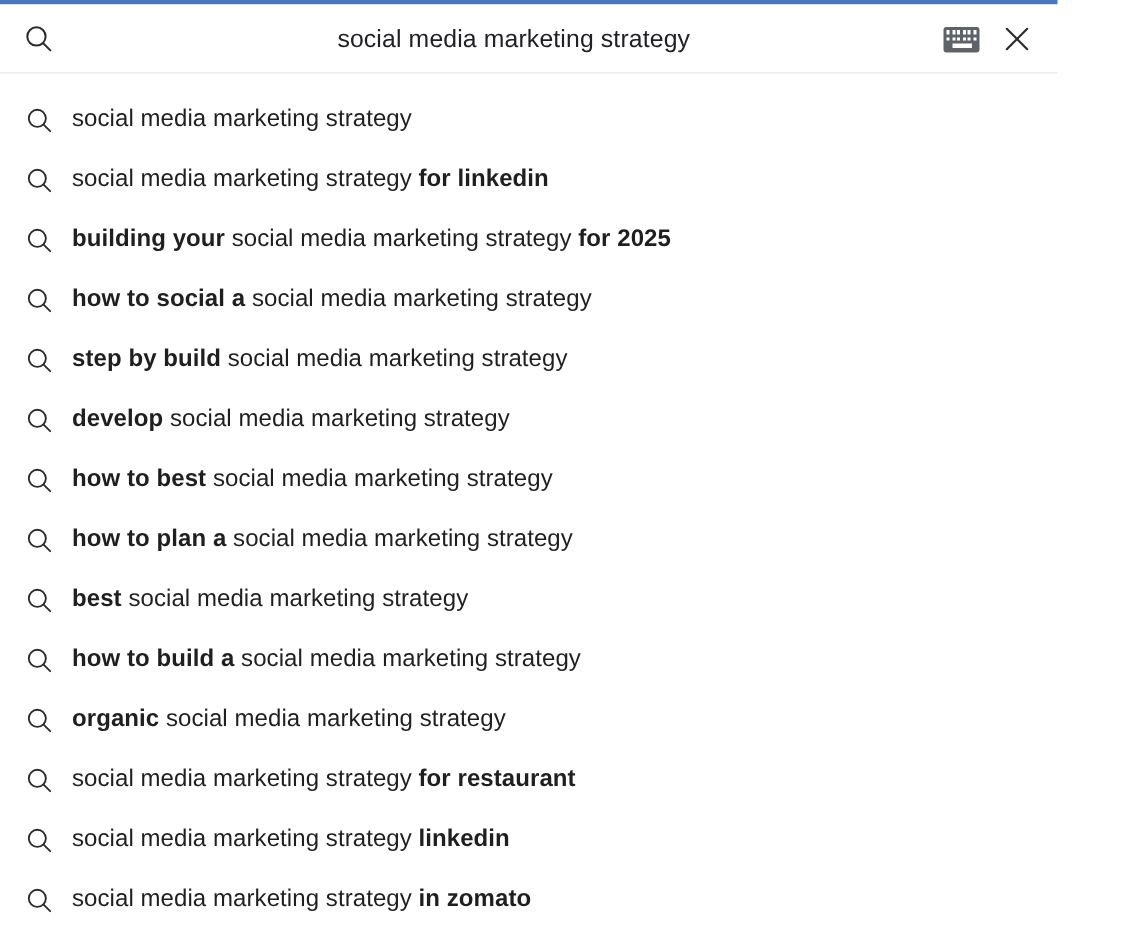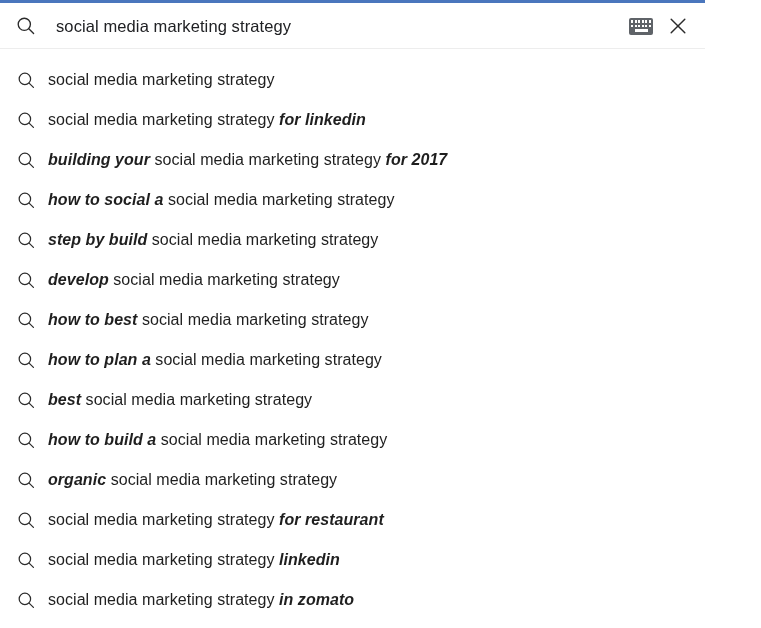--- a/index.html
+++ b/index.html
@@ -16,20 +16,21 @@
     overflow: hidden;
     position: relative;
   }
 
   #app {
     width: 705px;
     height: 628px;
     background: #ffffff;
     position: relative;
     border-top: 3px solid #4a76bd;
+    text-align: center;
   }
 
   
   .searchbar {
     height: 46px;
     display: flex;
     align-items: center;
     background: #ffffff;
     position: relative;
     padding-left: 14px;
@@ -133,21 +134,20 @@
   .sg-text {
     margin-left: 10px;
     font-size: 16px;
     color: #1f1f1f;
     line-height: 22px;
     white-space: nowrap;
     letter-spacing: 0.05px;
   }
   .sg-text b {
     font-weight: 700;
-    font-style: italic;
   }
   .sg-text span.plain {
     font-weight: 400;
   }
 </style>
 </head>
 <body>
 
 <div id="app">
 
@@ -213,21 +213,21 @@
         </div>
         <div class="sg-text"><span class="plain">social media marketing strategy </span><b>for linkedin</b></div>
       </div>
       <div class="suggestion-row">
         <div class="sg-icon">
           <svg width="19" height="19" viewBox="0 0 20 20" aria-hidden="true">
             <circle cx="8.3" cy="8.3" r="6.0" fill="none" stroke="#2b2b2b" stroke-width="1.3"></circle>
             <line x1="12.7" y1="12.7" x2="17.3" y2="17.3" stroke="#2b2b2b" stroke-width="1.3" stroke-linecap="round"></line>
           </svg>
         </div>
-        <div class="sg-text"><b>building your</b><span class="plain"> social media marketing strategy </span><b>for 2017</b></div>
+        <div class="sg-text"><b>building your</b><span class="plain"> social media marketing strategy </span><b>for 2025</b></div>
       </div>
       <div class="suggestion-row">
         <div class="sg-icon">
           <svg width="19" height="19" viewBox="0 0 20 20" aria-hidden="true">
             <circle cx="8.3" cy="8.3" r="6.0" fill="none" stroke="#2b2b2b" stroke-width="1.3"></circle>
             <line x1="12.7" y1="12.7" x2="17.3" y2="17.3" stroke="#2b2b2b" stroke-width="1.3" stroke-linecap="round"></line>
           </svg>
         </div>
         <div class="sg-text"><b>how to social a</b><span class="plain"> social media marketing strategy</span></div>
       </div>

